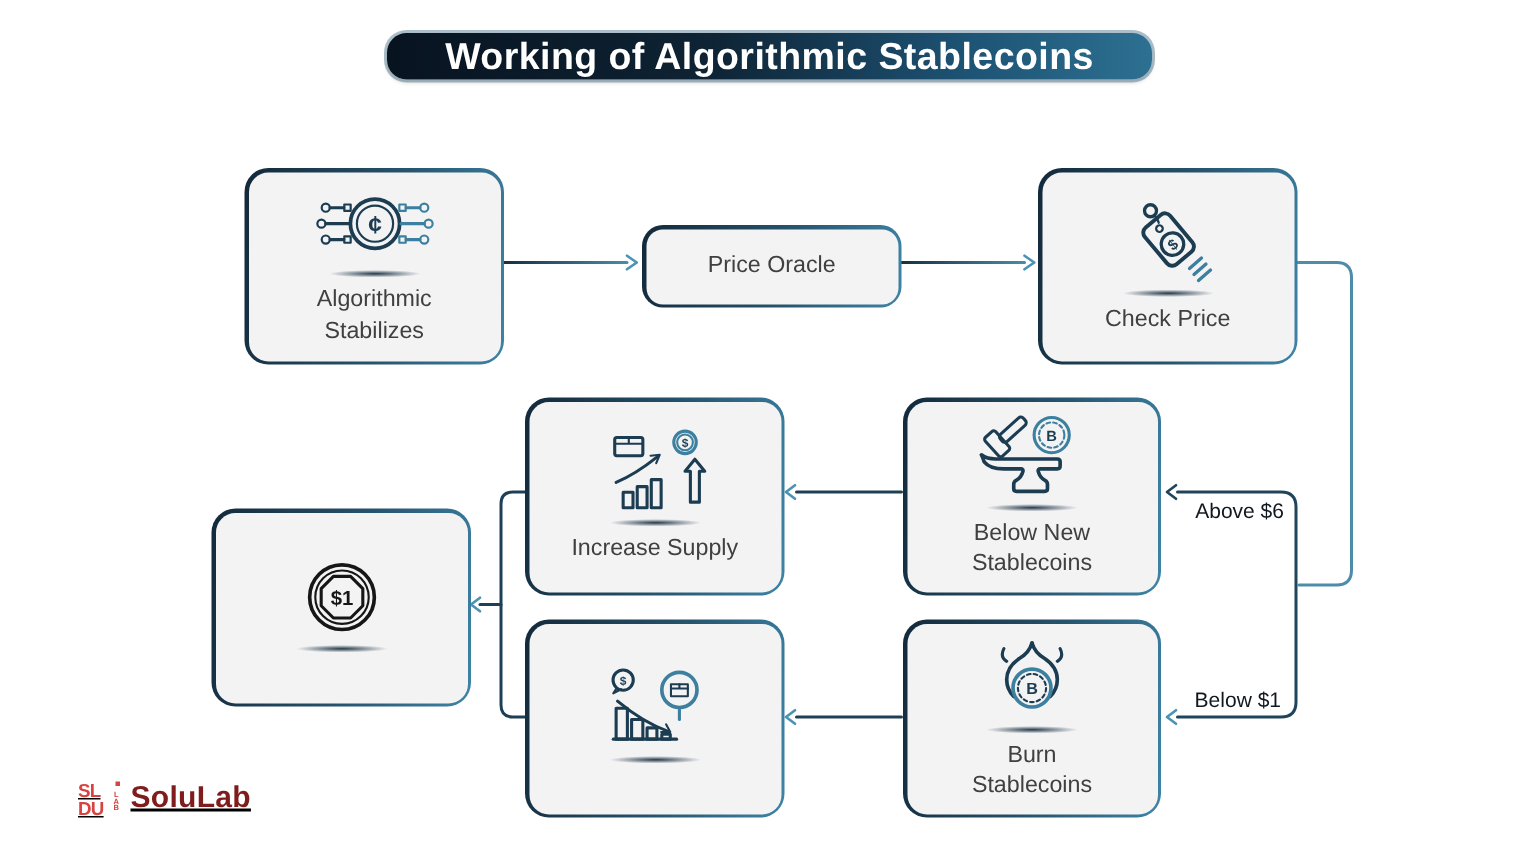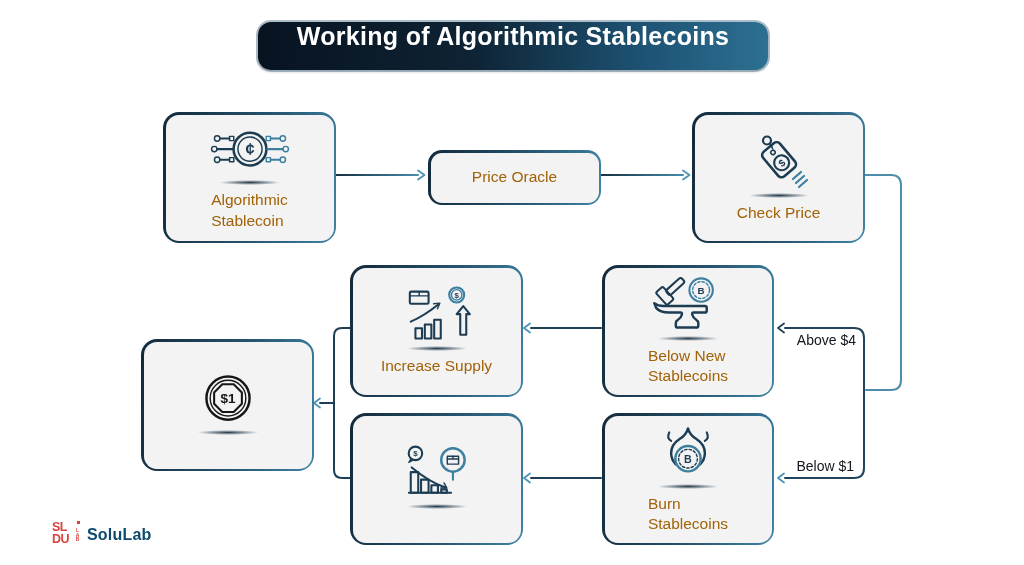--- a/index.html
+++ b/index.html
@@ -1,60 +1,60 @@
 <!DOCTYPE html>
 <html><head>
 <meta charset="utf-8">
 <style>
   html,body{margin:0;padding:0;background:#ffffff;}
   .canvas{position:relative;width:1024px;height:565px;background:#fff;
           font-family:"Liberation Sans",sans-serif;overflow:hidden;}
 
   
-  .title{position:absolute;left:258px;top:22px;width:510px;height:48px;border-radius:13px;
+  .title{position:absolute;left:258px;top:22px;width:510px;height:31px;border-radius:13px;
          background:linear-gradient(90deg,#081320 0%,#0e2334 42%,#1d5273 75%,#2d7091 100%);
-         display:flex;align-items:flex-start;justify-content:center;color:#fff;
+         display:flex;align-items:flex-end;justify-content:center;color:#fff;
          font-size:25px;font-weight:bold;letter-spacing:.3px;
          box-shadow:0 0 0 2px rgba(70,110,135,.45),0 2px 3px rgba(0,0,0,.18);}
 
   
   .node{position:absolute;padding:2.5px;border-radius:16px;
         background:linear-gradient(100deg,#13293a 0%,#26536d 55%,#3e84a6 100%);}
   .node-inner{width:100%;height:100%;border-radius:13px;background:#f3f3f4;
         display:flex;flex-direction:column;align-items:center;justify-content:center;
         box-sizing:border-box;padding:5px 6px;}
-  .node-label{font-size:15.5px;color:#a16207;text-align:left;white-space:pre-line;line-height:1.3;}
+  .node-label{font-size:15.5px;color:#404040;text-align:center;white-space:pre-line;line-height:1.3;}
   .icon-shadow{width:62px;height:5px;border-radius:50%;
         background:radial-gradient(ellipse at center,rgba(15,40,58,.9) 0%,rgba(15,40,58,0) 70%);
         margin:0 0 5px;}
   .pill .node-inner{border-radius:11px;}
   .pill{border-radius:14px;}
 
   
   .edge-label{position:absolute;width:78px;font-size:14px;color:#101820;text-align:right;}
 
   
   svg .st{stroke:#1c3c52;fill:none;stroke-width:2.2;stroke-linecap:round;stroke-linejoin:round;}
   svg .thk{stroke-width:2.6;}
   svg .thin{stroke-width:1.5;}
   svg .teal{stroke:#3c7f9f;}
   svg .blk{stroke:#161616;}
   svg .dash{stroke-dasharray:2.6 2.2;}
   svg .ictext{font-family:"Liberation Sans",sans-serif;font-weight:700;fill:#1c3c52;}
   svg .blktext{fill:#161616;}
 
   
-  .logo{position:absolute;left:52px;top:521px;display:flex;align-items:center;gap:8px;}
+  .logo{position:absolute;left:52px;top:521px;display:flex;align-items:flex-start;gap:8px;text-decoration:underline;}
   .logo-mark{position:relative;width:27px;height:27px;color:#d8423f;font-weight:bold;
              font-size:12.5px;line-height:12px;letter-spacing:-.5px;}
   .logo-mark .row{height:12px;}
   .logo-mark .side{position:absolute;right:-1px;top:7px;font-size:5px;line-height:4.6px;
              letter-spacing:0;width:5px;text-align:center;font-weight:bold;white-space:pre-line;}
   .logo-mark .dot{position:absolute;right:-1px;top:0;width:3px;height:3px;background:#d8423f;}
-  .logo-name{font-size:16px;color:#0c4a6e;font-weight:600;letter-spacing:.2px;}
+  .logo-name{font-size:20px;color:#7f1d1d;font-weight:600;letter-spacing:.2px;}
 </style>
 </head>
 <body>
 
 <div class="canvas">
 
   <svg style="position:absolute;left:0;top:0;pointer-events:none" width="1024" height="565" viewBox="0 0 1024 565" fill="none">
     <defs>
       <linearGradient id="lgA" gradientUnits="userSpaceOnUse" x1="336" y1="175" x2="424" y2="175">
         <stop offset="0" stop-color="#16303f"></stop>
@@ -118,21 +118,21 @@
         <rect class="st thin" x="20.8" y="34.8" width="4.4" height="4.4"></rect>
         <circle class="st thin teal" cx="76" cy="15" r="2.8"></circle>
         <circle class="st thin teal" cx="79" cy="26" r="2.8"></circle>
         <circle class="st thin teal" cx="76" cy="37" r="2.8"></circle>
         <path class="st teal" d="M63.5 15 H73 M60 26 H76 M63.5 37 H73"></path>
         <rect class="st thin teal" x="58.8" y="12.8" width="4.4" height="4.4"></rect>
         <rect class="st thin teal" x="58.8" y="34.8" width="4.4" height="4.4"></rect>
       </svg>
       <div class="icon-shadow"></div>
       <div class="node-label">Algorithmic
-Stablecoin</div>
+Stabilizes</div>
     </div>
   </div>
 
   <div class="node pill" style="left:428px;top:150px;width:168px;height:50px">
     <div class="node-inner">
       <div class="node-label">Price Oracle</div>
     </div>
   </div>
 
   <div class="node" style="left:692px;top:112px;width:168px;height:126px">
@@ -234,21 +234,21 @@
       <svg width="84" height="60" viewBox="0 0 84 64">
         <circle class="st blk thk" cx="42" cy="30" r="23"></circle>
         <circle class="st blk thin" cx="42" cy="30" r="19"></circle>
         <path class="st blk" d="M56.8 23.9 L48.1 15.2 L35.9 15.2 L27.2 23.9 L27.2 36.1 L35.9 44.8 L48.1 44.8 L56.8 36.1 Z"></path>
         <text class="ictext blktext" x="42" y="35.5" font-size="14.5" text-anchor="middle">$1</text>
       </svg>
       <div class="icon-shadow"></div>
     </div>
   </div>
 
-  <div class="edge-label" style="left:778px;top:332px">Above $4</div>
+  <div class="edge-label" style="left:778px;top:332px">Above $6</div>
   <div class="edge-label" style="left:776px;top:458px">Below $1</div>
 
   <div class="logo">
     <div class="logo-mark">
       <div class="row">SL</div>
       <div class="row">DU</div>
       <div class="side">L
 A
 B</div>
       <div class="dot"></div>

